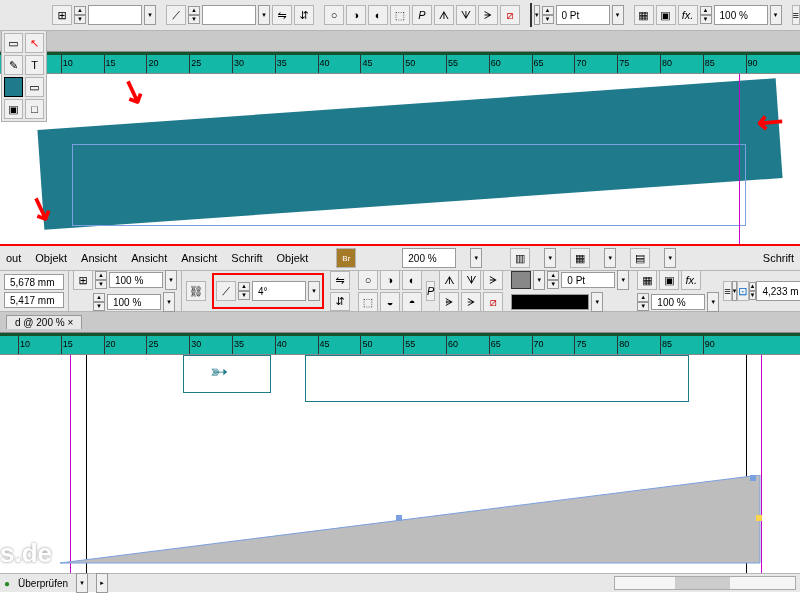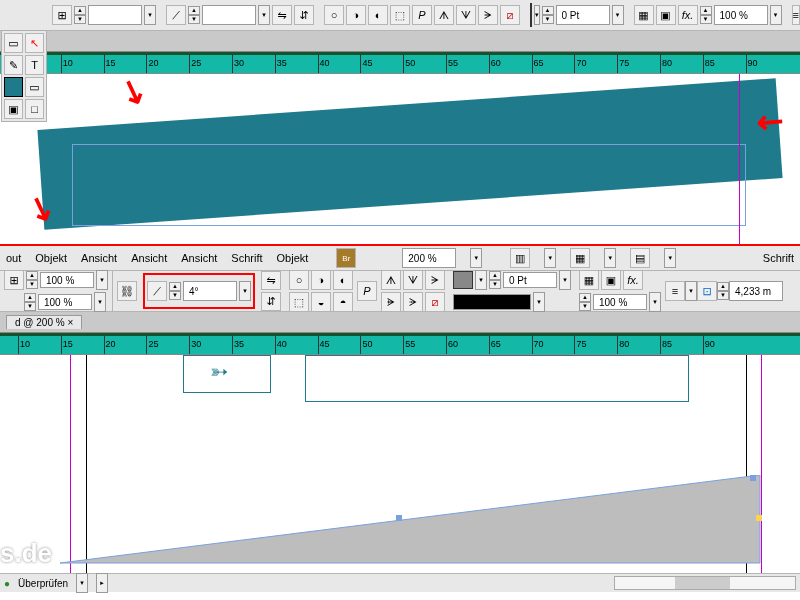--- a/index.html
+++ b/index.html
@@ -203,20 +203,28 @@
   <div class="btn small">▥</div>
   <div class="dd">▾</div>
   <div class="btn small">▦</div>
   <div class="dd">▾</div>
   <div class="btn small">▤</div>
   <div class="dd">▾</div>
   <span style="margin-left:auto">Schrift</span>
 </div>
 
 <div style="background:#e8e8e8;display:flex;height:40px;border-bottom:1px solid #b5b5b5">
+  <div style="display:flex;flex-direction:column;justify-content:center;padding:0 4px;border-right:1px solid #b5b5b5">
+    <div class="field" style="height:14px">
+        <input style="width: 48px;" value="5,678 mm">
+      </div>
+    <div class="field" style="height:14px;margin-top:2px">
+        <input style="width: 48px;" value="5,417 mm">
+      </div>
+  </div>
   <div style="display:flex;flex-direction:column;justify-content:center;gap:2px;padding:0 4px;border-right:1px solid #b5b5b5">
     <div class="grp">
       <div class="btn small">⊞</div>
       <div class="stepper">
           <div>▲</div>
           <div>▼</div>
         </div>
       <div class="field" style="height:14px">
           <input value="100 %" style="">
         </div>

